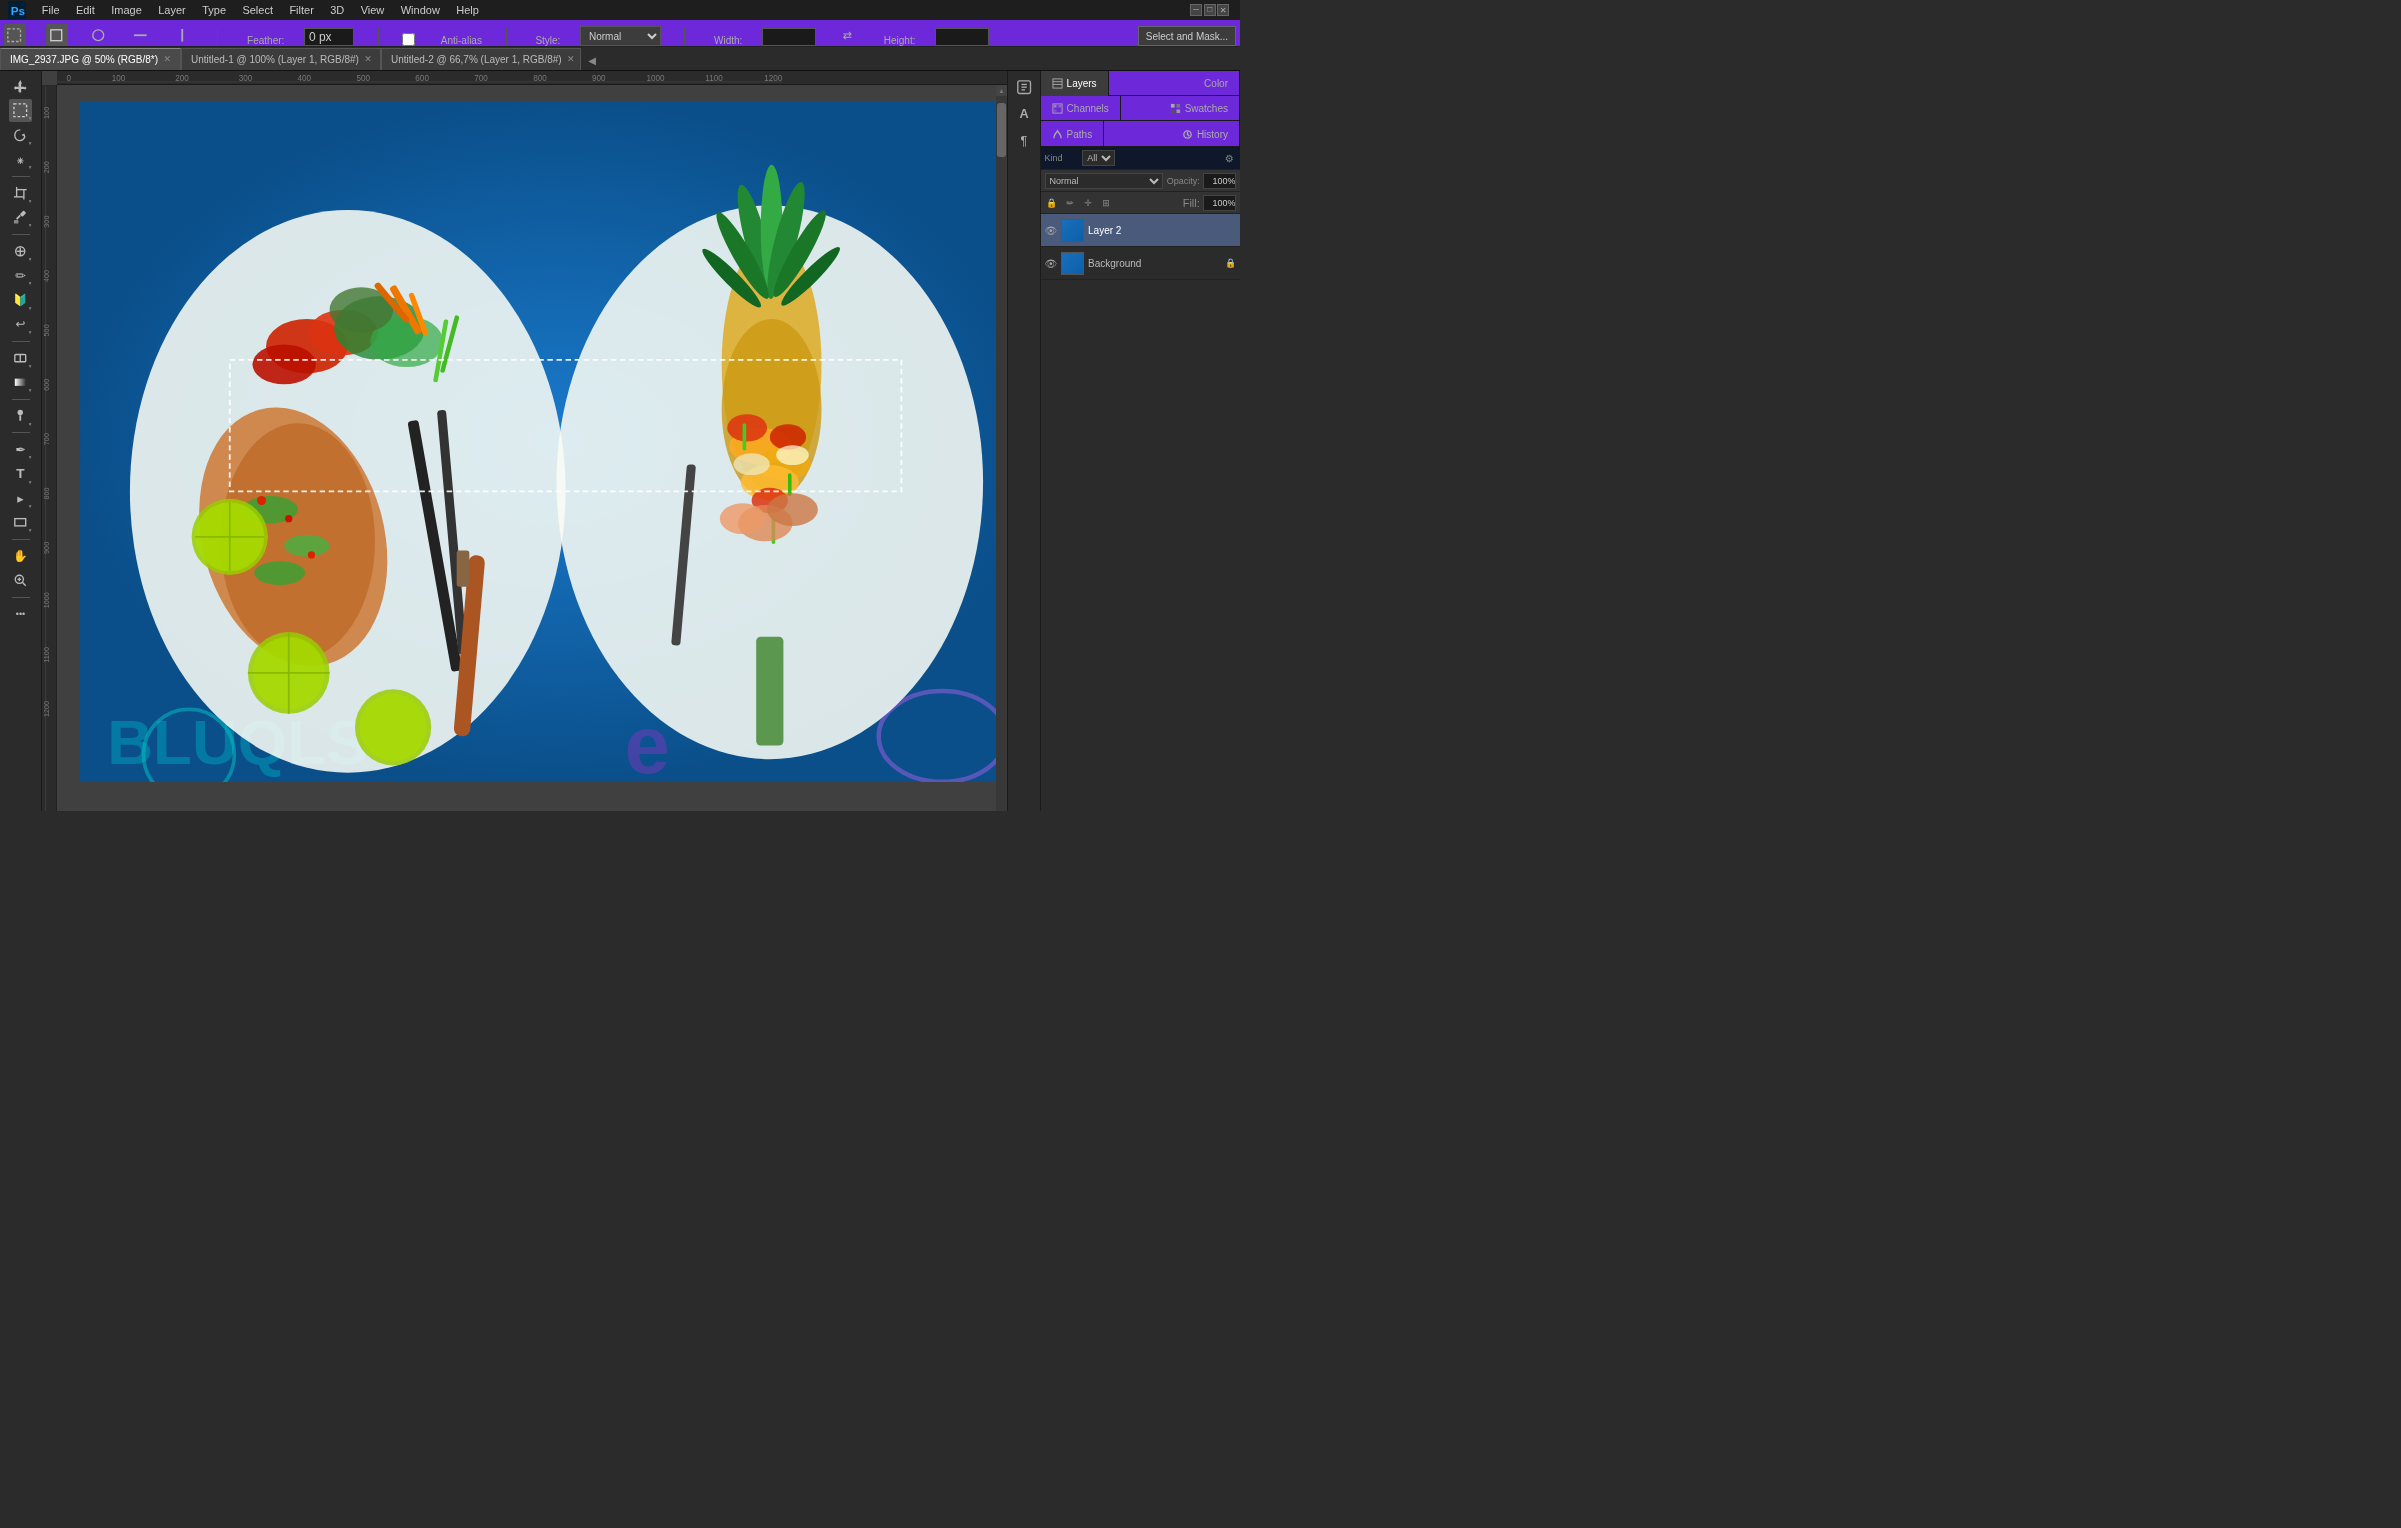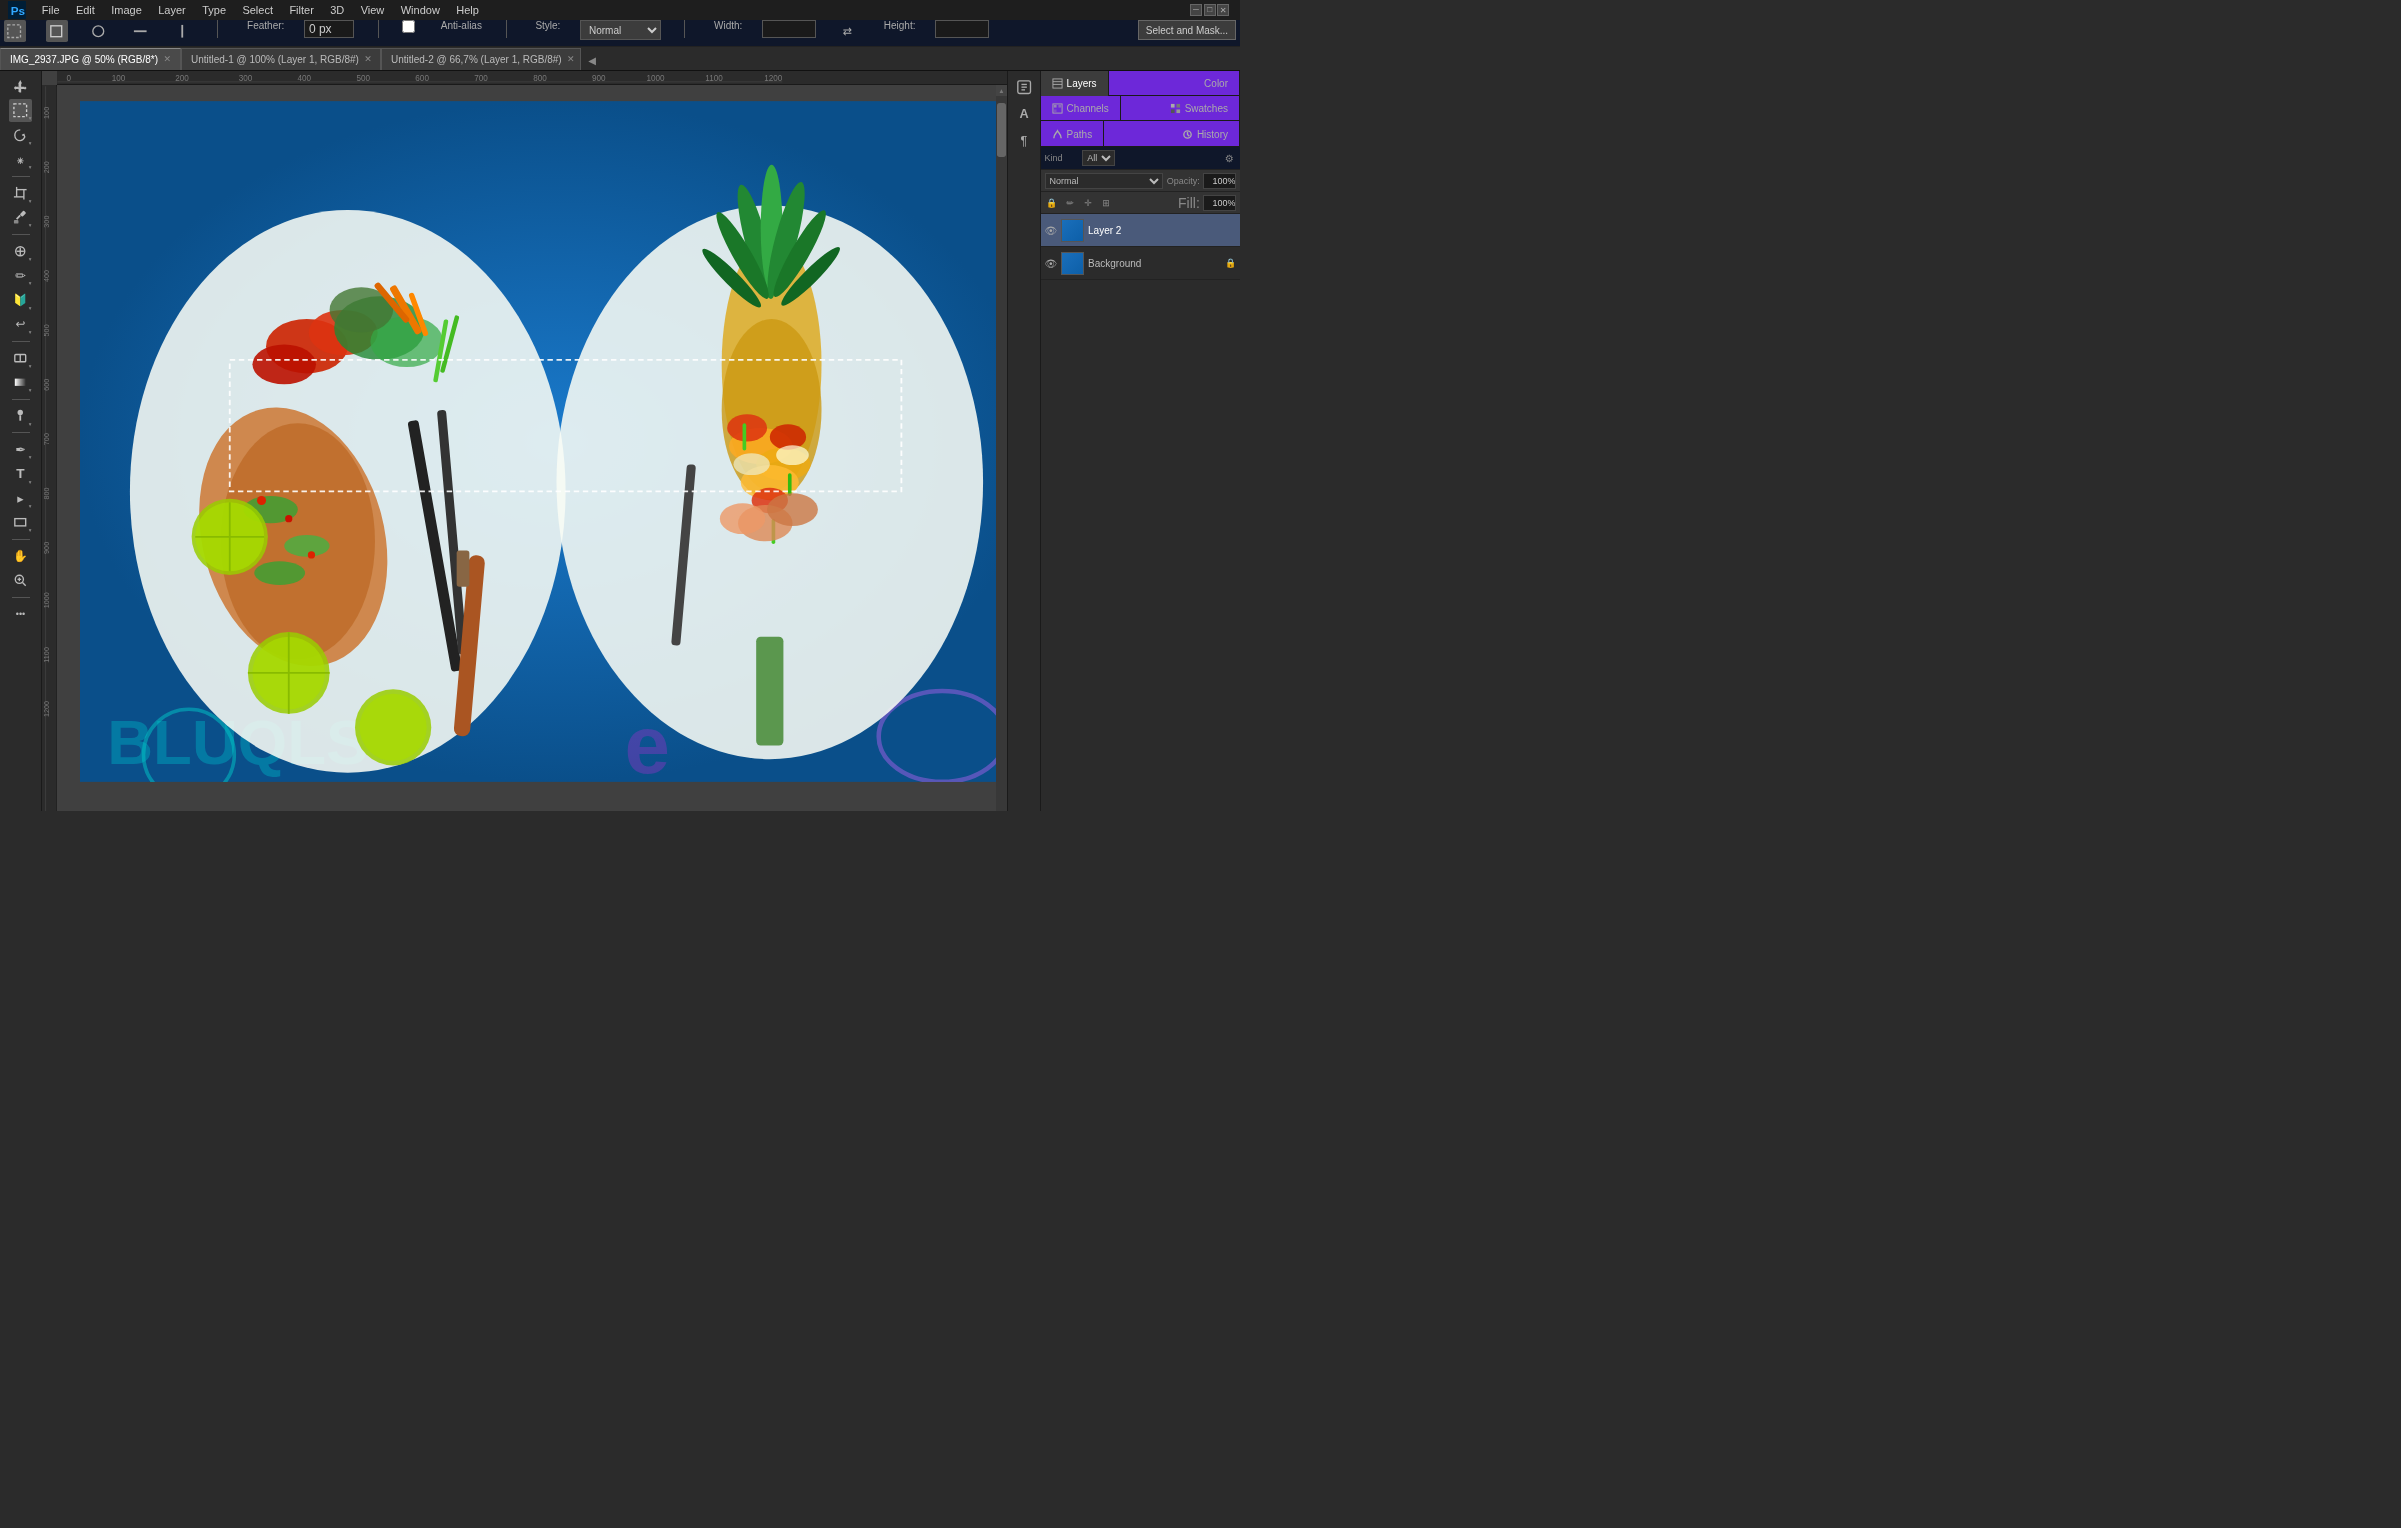--- a/index.html
+++ b/index.html
@@ -38,23 +38,23 @@
       padding: 1.8px 7.3px;
       color: #ccc;
       font-size: 11px;
       cursor: pointer;
     }
 
     
     #toolbar-top {
       width: 100%;
       height: 27px;
-      background: #0f172a;
-      display: flex;
-      align-items: flex-start;
+      background: #6d28d9;
+      display: flex;
+      align-items: flex-end;
       padding: 0 3.6px;
       gap: 20px;
       border-bottom: 0.9px solid #222;
     }
     .tool-btn {
       width: 22px;
       height: 22px;
       display: flex;
       align-items: center;
       justify-content: center;
@@ -926,21 +926,21 @@
         <span style="font-size:9px;color:#888;">Opacity:</span>
         <input type="text" value="100%" style="width: 33px; height: 16.3px; background: rgb(26, 26, 26); border: 0.9px solid rgb(68, 68, 68); color: rgb(204, 204, 204); font-size: 9px; text-align: right;">
       </div>
 
       <div style="height:22px;background:#333;border-bottom:0.9px solid #222;display:flex;align-items:center;padding:0 3.6px;gap:3.6px;">
         <div style="width:14.5px;height:14.5px;display:flex;align-items:center;justify-content:center;cursor:pointer;color:#888;font-size:9px;">🔒</div>
         <div style="width:14.5px;height:14.5px;display:flex;align-items:center;justify-content:center;cursor:pointer;color:#888;font-size:9px;">✏</div>
         <div style="width:14.5px;height:14.5px;display:flex;align-items:center;justify-content:center;cursor:pointer;color:#888;font-size:9px;">✛</div>
         <div style="width:14.5px;height:14.5px;display:flex;align-items:center;justify-content:center;cursor:pointer;color:#888;font-size:9px;">⊞</div>
         <div style="flex:1;"></div>
-        <span style="font-size:14px;color:#888;">Fill:</span>
+        <span style="font-size:11px;color:#888;">Fill:</span>
         <input type="text" value="100%" style="width: 33px; height: 16.3px; background: rgb(26, 26, 26); border: 0.9px solid rgb(68, 68, 68); color: rgb(204, 204, 204); font-size: 9px; text-align: right;">
       </div>
 
       <div style="flex:1;overflow-y:auto;background:#2b2b2b;">
 
         <div style="height:33px;background:#4a5a7a;border-bottom:0.9px solid #222;display:flex;align-items:center;padding:0 3.6px;gap:3.6px;cursor:pointer;">
           <div style="width:12.7px;height:12.7px;display:flex;align-items:center;justify-content:center;color:#aaa;font-size:10px;">👁</div>
           <div style="width:23.6px;height:23.6px;background:#334;border:0.9px solid #555;flex-shrink:0;overflow:hidden;">
             <div style="width:100%;height:100%;background:linear-gradient(135deg,#1a6fbb,#0d5fa8);"></div>
           </div>

